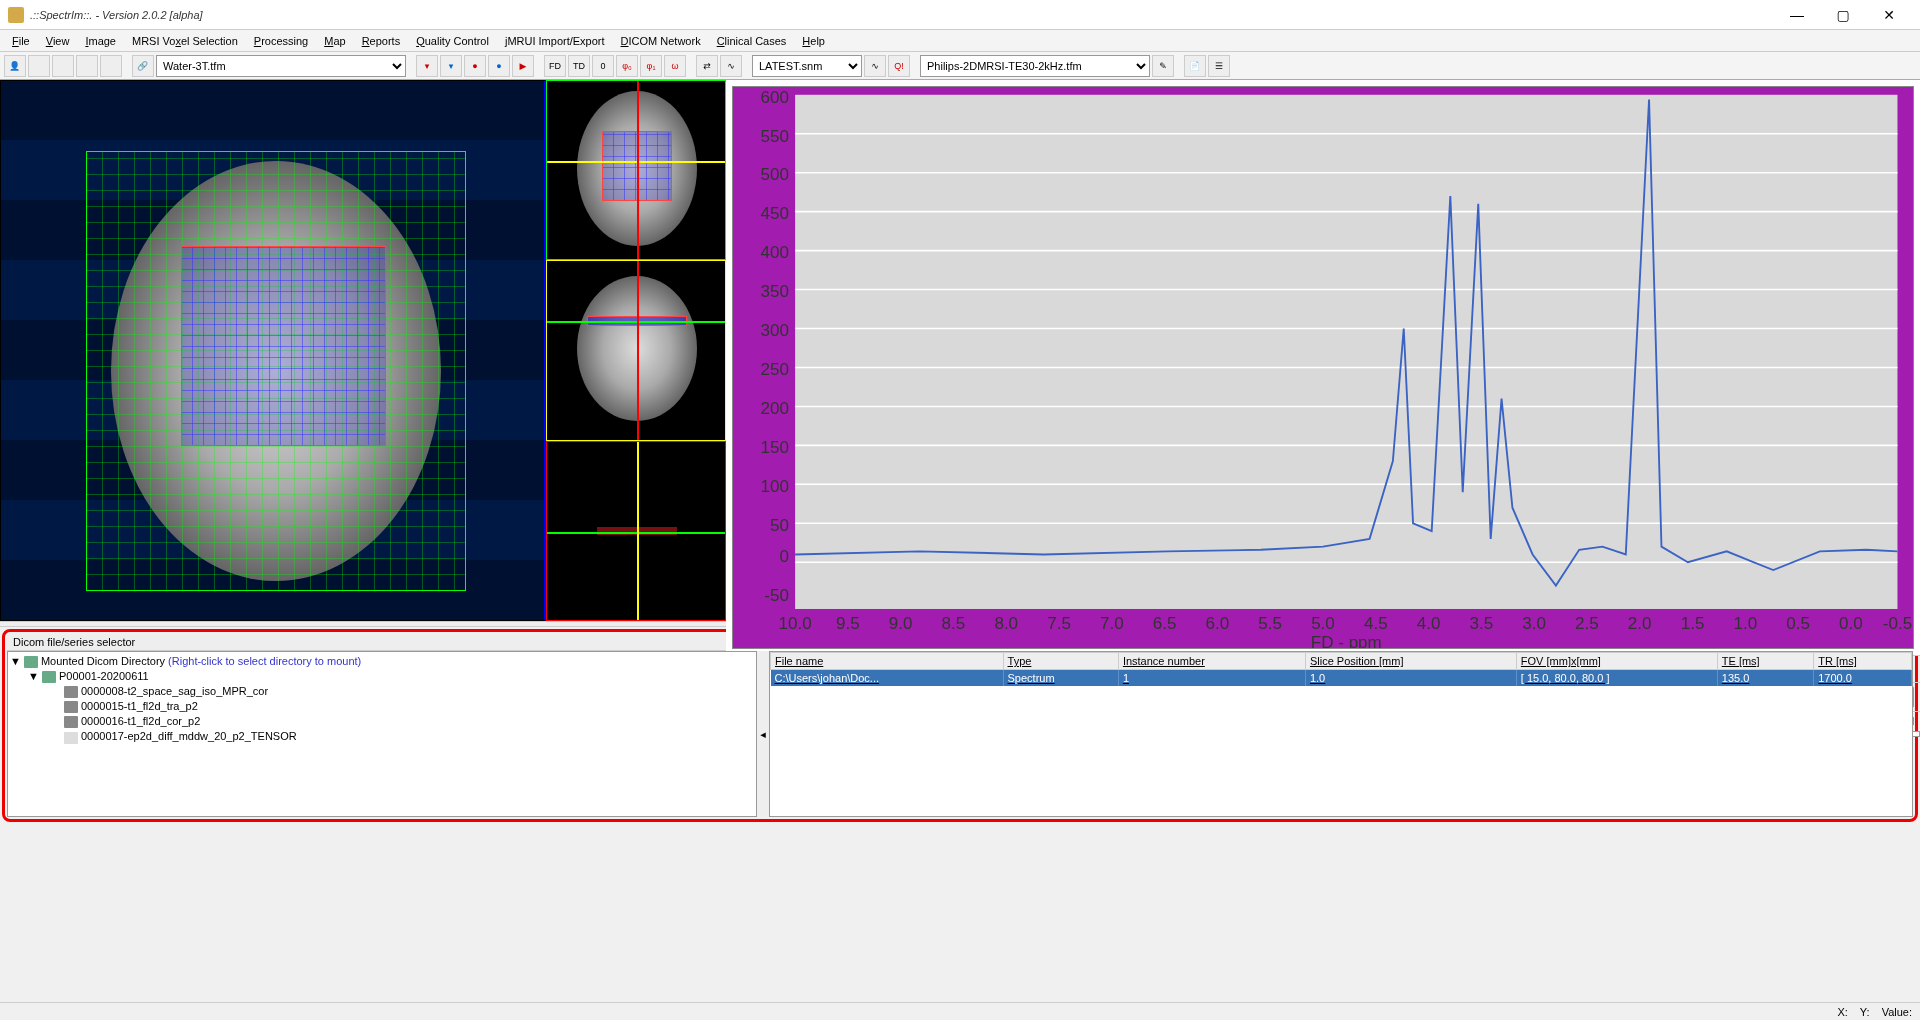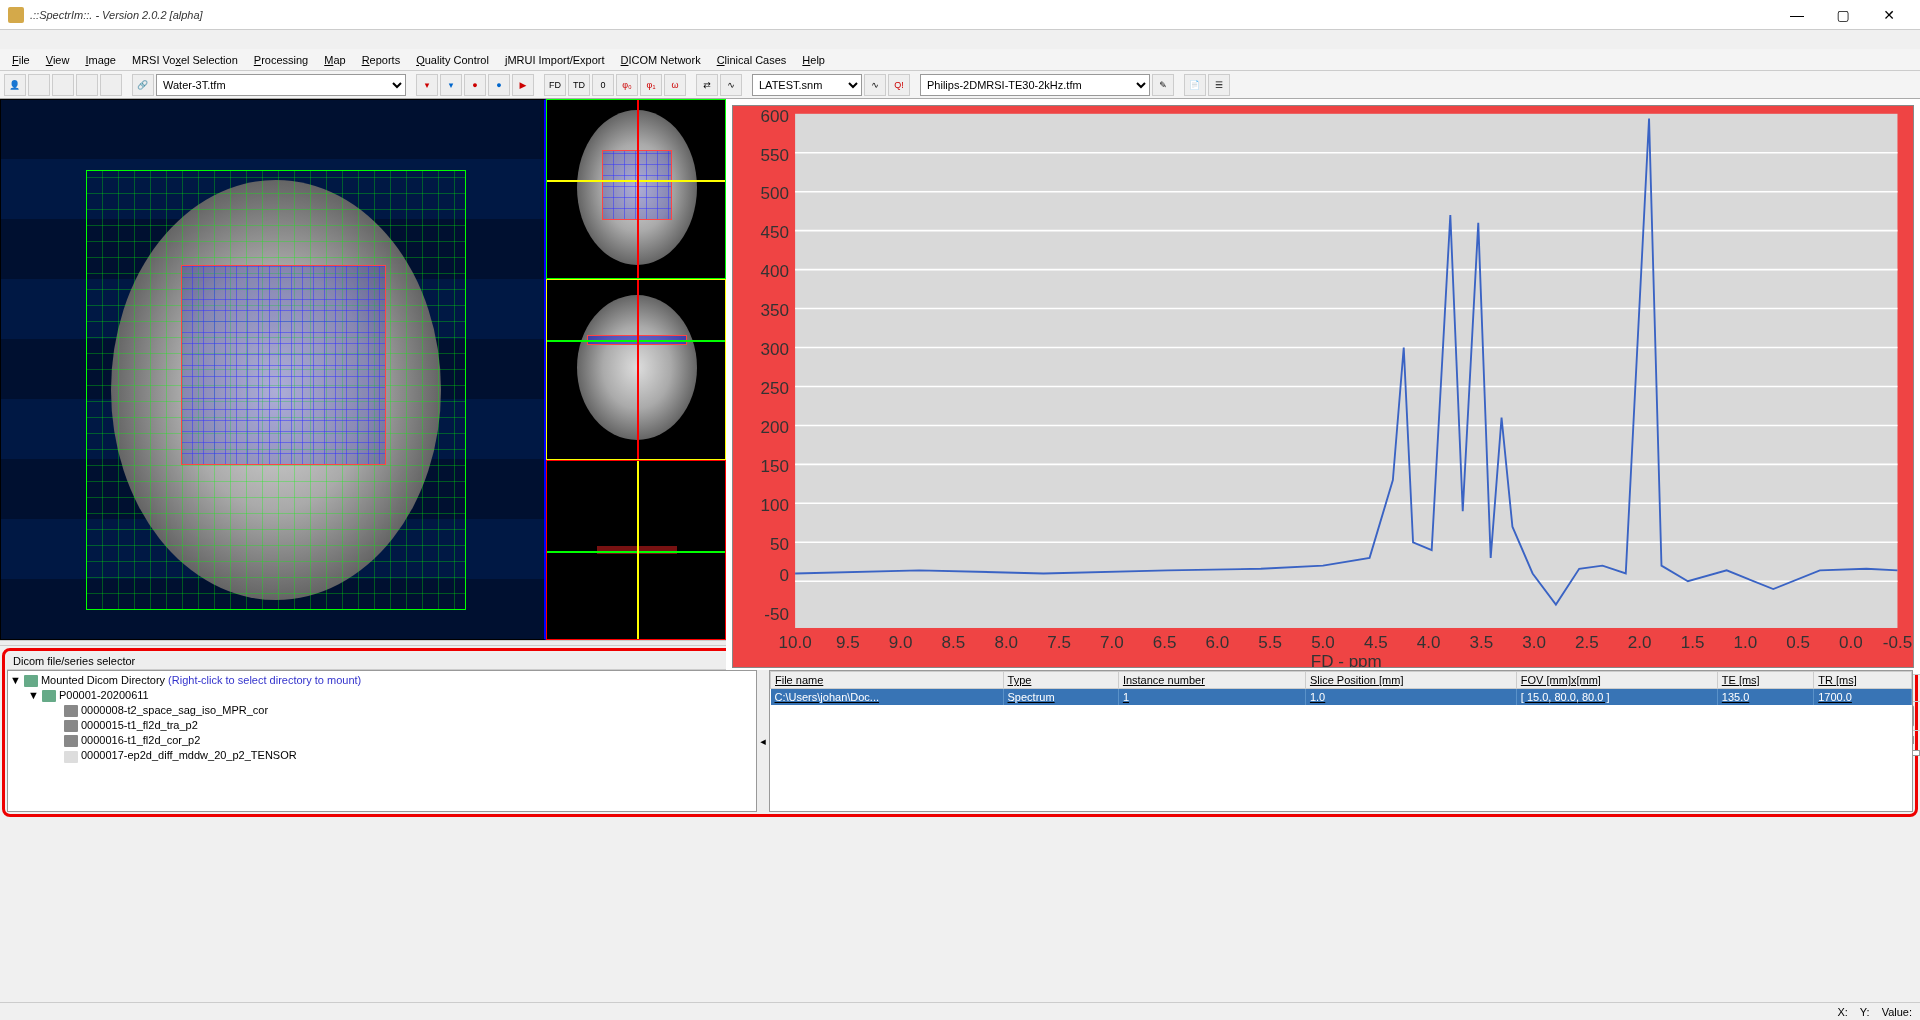--- a/index.html
+++ b/index.html
@@ -1,47 +1,47 @@
 <!DOCTYPE html>
 <html><head>
 <meta charset="utf-8">
 <style>
 * { margin:0; padding:0; box-sizing:border-box; font-family:Tahoma,Arial,sans-serif; font-size:11px; }
 body { background:#f0f0f0; width:1920px; height:1020px; overflow:hidden; position:relative; }
 .titlebar { height:30px; background:#fff; display:flex; align-items:center; padding:0 8px; border-bottom:1px solid #ccc; }
 .titlebar .ico { width:16px; height:16px; background:#d4a94a; border-radius:2px; margin-right:6px; }
 .titlebar .title { flex:1; color:#333;font-style:italic; }
 .titlebar .winbtn { width:46px; height:30px; display:flex; align-items:center; justify-content:center; font-size:14px; cursor:pointer; }
-.menubar { height:22px; background:#f4f4f4; display:flex; align-items:center; padding:0 4px; border-bottom:1px solid #ccc;margin-top:19px; }
+.menubar { height:22px; background:#f4f4f4; display:flex; align-items:center; padding:0 4px; border-bottom:1px solid #ccc; }
 .menubar .mi { padding:2px 8px; cursor:pointer; }
 .menubar .mi .ul { text-decoration:underline; }
 .toolbar { height:28px; background:#f4f4f4; display:flex; align-items:center; padding:0 4px; border-bottom:1px solid #aaa; gap:2px; }
 .toolbar .tbtn { width:22px; height:22px; border:1px solid #ccc; background:#eee; display:flex; align-items:center; justify-content:center; font-size:9px; cursor:pointer; }
 .toolbar .sel { height:22px; border:1px solid #999; background:#fff; padding:0 2px; }
 .toolbar .sep { width:6px; }
 .main { display:flex; height:541px; }
 .viewer-main { width:546px; height:541px; background:#000; position:relative; border:1px solid #000; }
 .viewer-main .overlay-txt { position:absolute; color:#fff; font-size:11px; }
 .side-views { width:180px; display:flex; flex-direction:column; }
 .side-view { flex:1; background:#000; border:1px solid #0f0; position:relative; }
 .side-view.b2 { border-color:#ff0; }
 .side-view.b3 { border-color:#f00; }
 .right-pane { flex:1; display:flex; flex-direction:column; background:#f4f4f4; }
 .chart-wrap { flex:1; background:#fff; padding:6px; }
-.chart-inner { width:100%; height:100%; background:#ef4444; border:1px solid #888; position:relative; }
+.chart-inner { width:100%; height:100%; background:#a21caf; border:1px solid #888; position:relative; }
 .controls-row { display:flex; align-items:center; padding:3px 6px; gap:4px; border-top:1px solid #ccc; }
 .controls-row label { white-space:nowrap; }
 .controls-row .sel, .controls-row .inp { height:20px; border:1px solid #999; background:#fff; padding:0 4px; }
 .controls-row .btn { height:22px; padding:0 10px; border:1px solid #999; background:linear-gradient(#fdfdfd,#e5e5e5); border-radius:2px; cursor:pointer; }
 .controls-row .btn.dis { color:#999; }
 .log-area { height:78px; background:#fff; border:1px solid #999; overflow:auto; padding:2px 4px; font-size:11px; line-height:13px; }
 .splitter { height:6px; background:#eee; border-top:1px solid #ccc; border-bottom:1px solid #ccc; }
 .bottom-area { border:3px solid #e00; border-radius:8px; margin:2px; padding:2px; }
 .bottom-hdr { background:#eee; padding:2px 6px; font-size:11px; border-bottom:1px solid #ccc; }
-.bottom-body { display:flex; height:142px; }
+.bottom-body { display:flex; height:166px; }
 .tree-pane { width:750px; border:1px solid #999; background:#fff; overflow:auto; padding:2px; position:relative; }
 .tree-pane .tn { white-space:nowrap; padding:1px 0; }
 .tree-pane .tn .ico { display:inline-block; width:14px; height:12px; background:#6a8; margin-right:3px; vertical-align:middle; border-radius:1px; }
 .tree-pane .tn .ico.f { background:#888; }
 .tree-pane .hint { color:#33c; }
 .table-pane { flex:1; border:1px solid #999; background:#fff;text-decoration:underline; }
 .table-pane table { width:100%; border-collapse:collapse; }
 .table-pane th { background:#eee; border:1px solid #ccc; padding:2px 4px; text-align:left; font-weight:normal; }
 .table-pane td { padding:2px 4px; background:#3874b5; color:#fff; border-right:1px solid #5a92c9; }
 .statusbar { position:absolute; bottom:0; left:0; right:0; height:18px; background:#f0f0f0; border-top:1px solid #ccc; display:flex; justify-content:flex-end; align-items:center; padding:0 8px; gap:12px; font-size:11px; }

